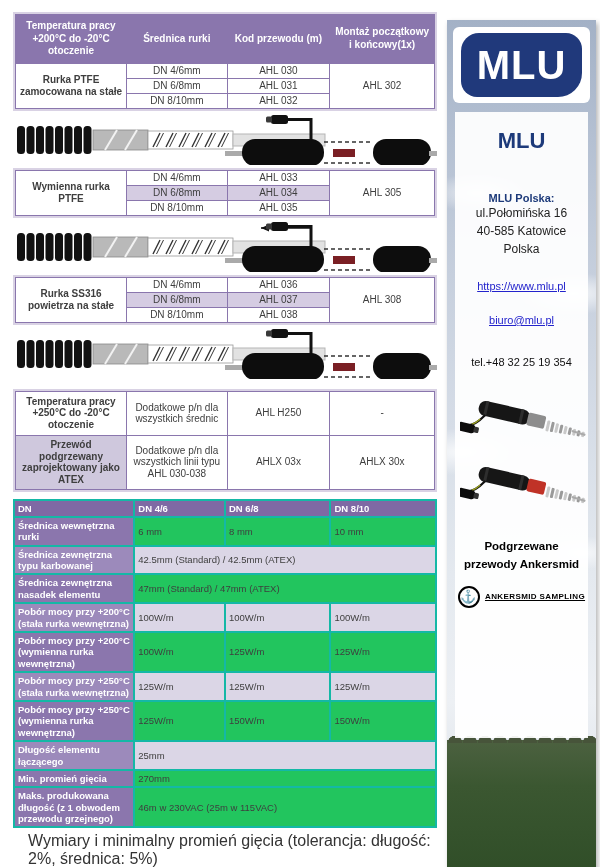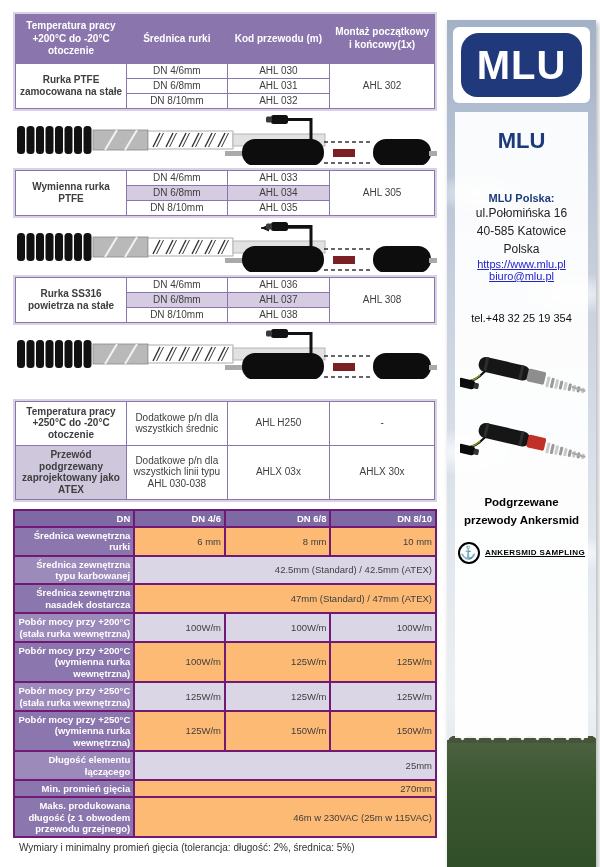--- a/index.html
+++ b/index.html
@@ -20,29 +20,29 @@
   table.t4 td { height:44px; padding:2px 4px; }
   table.t4 td.lbl { font-weight:bold; }
   table.t4 tr.rowB td.lbl { background:#cfc8dd; }
   table.t4 tr.rowB td { height:54px; }
 
   .illus { height:52px; margin:2px 0 3px 0; }
   .illus svg { display:block; }
 
   
   table.spec { width:100%; border-collapse:collapse; table-layout:fixed; font-size:9.5px; color:#3e3e3e; margin-top:7px; }
-  table.spec th, table.spec td { border:2px solid #701a75; text-align:right; vertical-align:middle; padding:2px 3px; line-height:1.2; }
+  table.spec th, table.spec td { border:2px solid #14b8a6; text-align:left; vertical-align:middle; padding:2px 3px; line-height:1.2; }
   table.spec th { background:#7f69a4; color:#fff; font-weight:bold; height:13px; }
   table.spec td.l { color:#fff; font-weight:bold; }
   table.spec tr.shA td.l { background:#8b76ad; }
   table.spec tr.shB td.l { background:#9c8abb; }
-  table.spec tr.shA td.v { background:#fdba74; }
+  table.spec tr.shA td.v { background:#22c55e; }
   table.spec tr.shB td.v { background:#dbd6e6; }
 
-  .tolnote { font-size:10px; color:#333; margin:4px 0 5px 6px; }
+  .tolnote { font-size:16px; color:#333; margin:4px 0 5px 15px; }
 
   
   .sidebar { position:absolute; left:447px; top:20px; width:149px; height:852px;
              background:
                linear-gradient(180deg, #a3b1c6 0%, #b4c0d2 14%, #c6cfdd 30%, #d6dde7 48%, #e4e9ef 65%, #edf0f4 80%, #e8ecf1 84%);
              box-shadow:2px 3px 5px rgba(0,0,0,.3); }
   .sidebar .cloud { position:absolute; left:0; right:0; top:0; height:720px; pointer-events:none;
              background:
                radial-gradient(70px 28px at 20% 24%, rgba(255,255,255,.7), rgba(255,255,255,0) 70%),
                radial-gradient(80px 30px at 85% 38%, rgba(255,255,255,.8), rgba(255,255,255,0) 70%),
@@ -59,21 +59,21 @@
   .mlu-logo { width:121px; height:64px; background:#20397b; border-radius:18px 16px 24px 16px;
               display:flex; align-items:center; justify-content:center; }
   .mlu-logo span { color:#fff; font-weight:bold; font-size:40px; letter-spacing:1px; font-family:"Liberation Sans",sans-serif; }
 
   .content-box { position:absolute; left:8px; top:92px; width:133px; height:626px;
                  background:rgba(255,255,255,.93); text-align:center; padding:16px 5px 6px 5px; }
   .about-title { color:#1d3a7a; font-weight:bold; font-size:22px; margin-bottom:6px; }
   .about-line { color:#23407e; font-size:9.5px; line-height:1.45; margin-bottom:2px; }
   .addr-title { color:#1d3a7a; font-weight:bold; font-size:11px; margin-top:38px; }
   .addr-line { color:#222; font-size:12px; line-height:1.5; }
-  .slink { display:block; color:#2323cc; font-size:11px; text-decoration:underline; }
+  .slink { display:block; color:#2323cc; font-size:11px; text-decoration:underline; margin-top:22px; }
   .phone { color:#111; font-size:11px; margin-top:30px; }
   .probes { margin-top:26px; }
   .probes svg { display:block; margin:0 auto 4px auto; }
   .prod-caption { color:#000; font-weight:bold; font-size:11.5px; line-height:1.55; margin-top:16px; }
   .brand-row { display:flex; align-items:center; justify-content:center; gap:5px; margin-top:12px; }
   .anchor-circle { width:22px; height:22px; border:2px solid #000; border-radius:50%;
                    display:flex; align-items:center; justify-content:center; font-size:13px; color:#000; flex:0 0 auto; }
   .brand-name { font-weight:bold; font-size:8px; color:#000; letter-spacing:.4px; white-space:nowrap;text-decoration:underline; }
 </style>
 </head>
@@ -293,21 +293,21 @@
       <rect x="17" y="26" width="82" height="27" rx="13" fill="#0d0d0d"></rect>
       <line x1="99" y1="29" x2="148" y2="29" stroke="#333" stroke-width="1.5" stroke-dasharray="4 3"></line>
       <line x1="99" y1="50" x2="148" y2="50" stroke="#333" stroke-width="1.5" stroke-dasharray="4 3"></line>
       <rect x="108" y="36" width="22" height="8" fill="#7a1f24"></rect>
       <rect x="148" y="26" width="58" height="27" rx="13" fill="#0d0d0d"></rect>
       <rect x="204" y="38" width="18" height="5" fill="#aaa"></rect>
     </g>
   </svg>
       </div>
 
-    <div class="tblwrap" style="margin-top:20px;">
+    <div class="tblwrap" style="margin-top:10px;">
       <table class="t t4" id="tbl-extra">
         <colgroup>
             <col style="width:26.5%">
             <col style="width:24%">
             <col style="width:24.5%">
             <col style="width:25%">
           </colgroup>
       <tbody>
             <tr class="rowA">
               <td class="lbl">Temperatura pracy +250°C do -20°C otoczenie</td>
@@ -343,21 +343,21 @@
             <td class="l">Średnica wewnętrzna rurki</td>
             <td class="v">6 mm</td>
             <td class="v">8 mm</td>
             <td class="v">10 mm</td>
           </tr>
           <tr class="shB">
             <td class="l">Średnica zewnętrzna typu karbowanej</td>
             <td class="v" colspan="3">42.5mm (Standard) / 42.5mm (ATEX)</td>
           </tr>
           <tr class="shA">
-            <td class="l">Średnica zewnętrzna nasadek dostarcza</td>
+            <td class="l">Średnica zewnętrzna nasadek elementu</td>
             <td class="v" colspan="3">47mm (Standard) / 47mm (ATEX)</td>
           </tr>
           <tr class="shB">
             <td class="l">Pobór mocy przy +200°C (stała rurka wewnętrzna)</td>
             <td class="v">100W/m</td>
             <td class="v">100W/m</td>
             <td class="v">100W/m</td>
           </tr>
           <tr class="shA">
             <td class="l">Pobór mocy przy +200°C (wymienna rurka wewnętrzna)</td>

